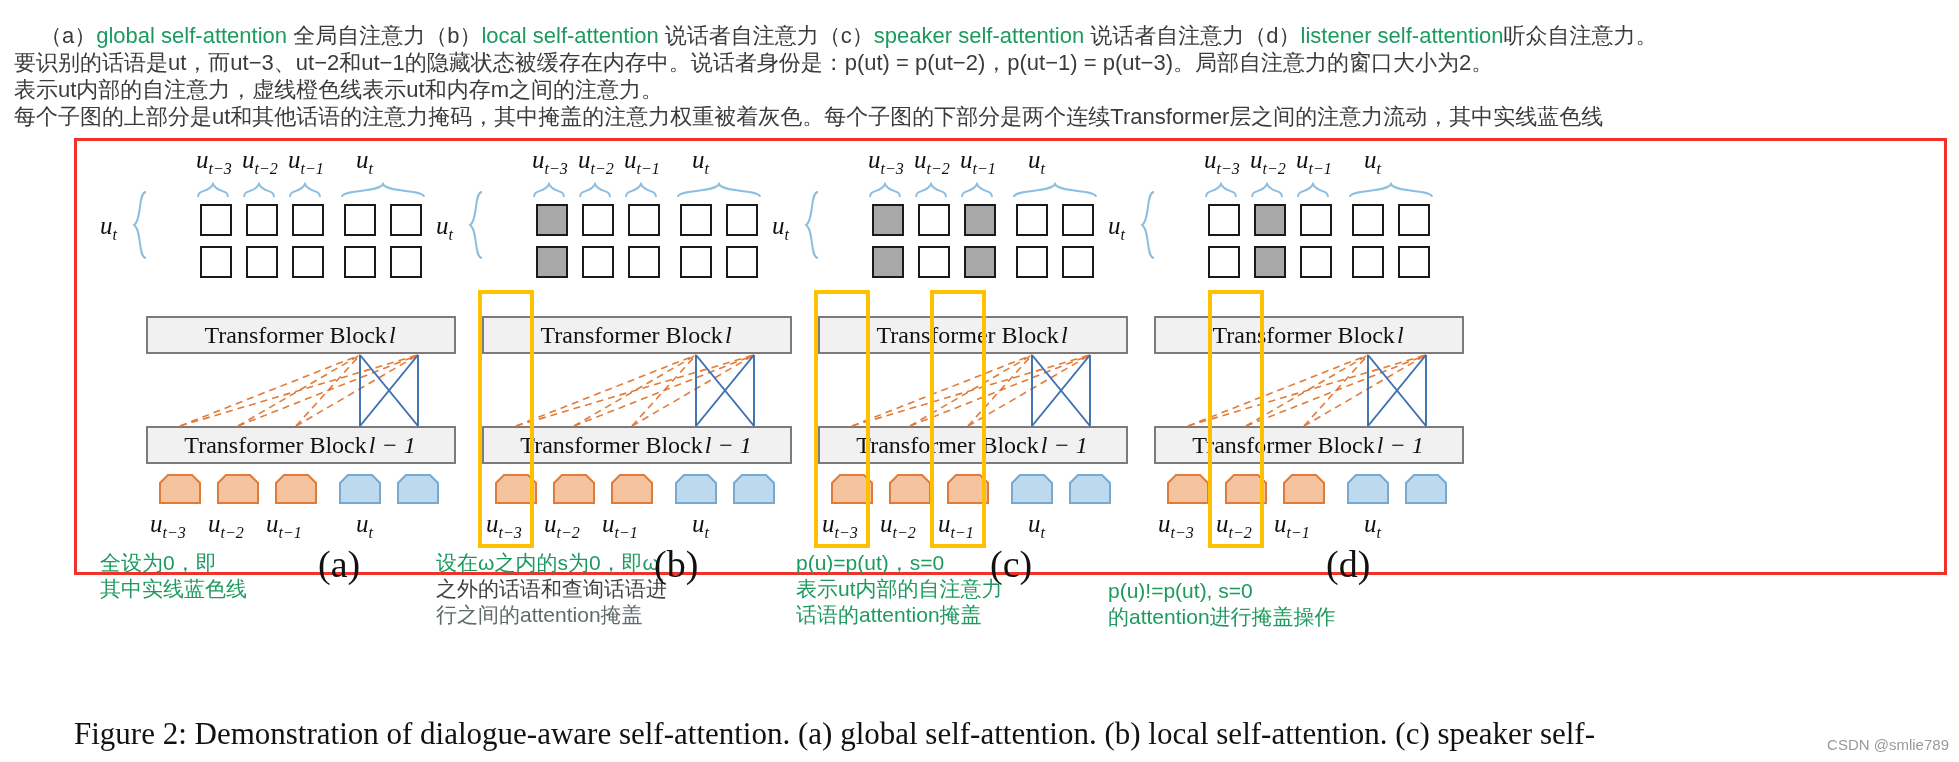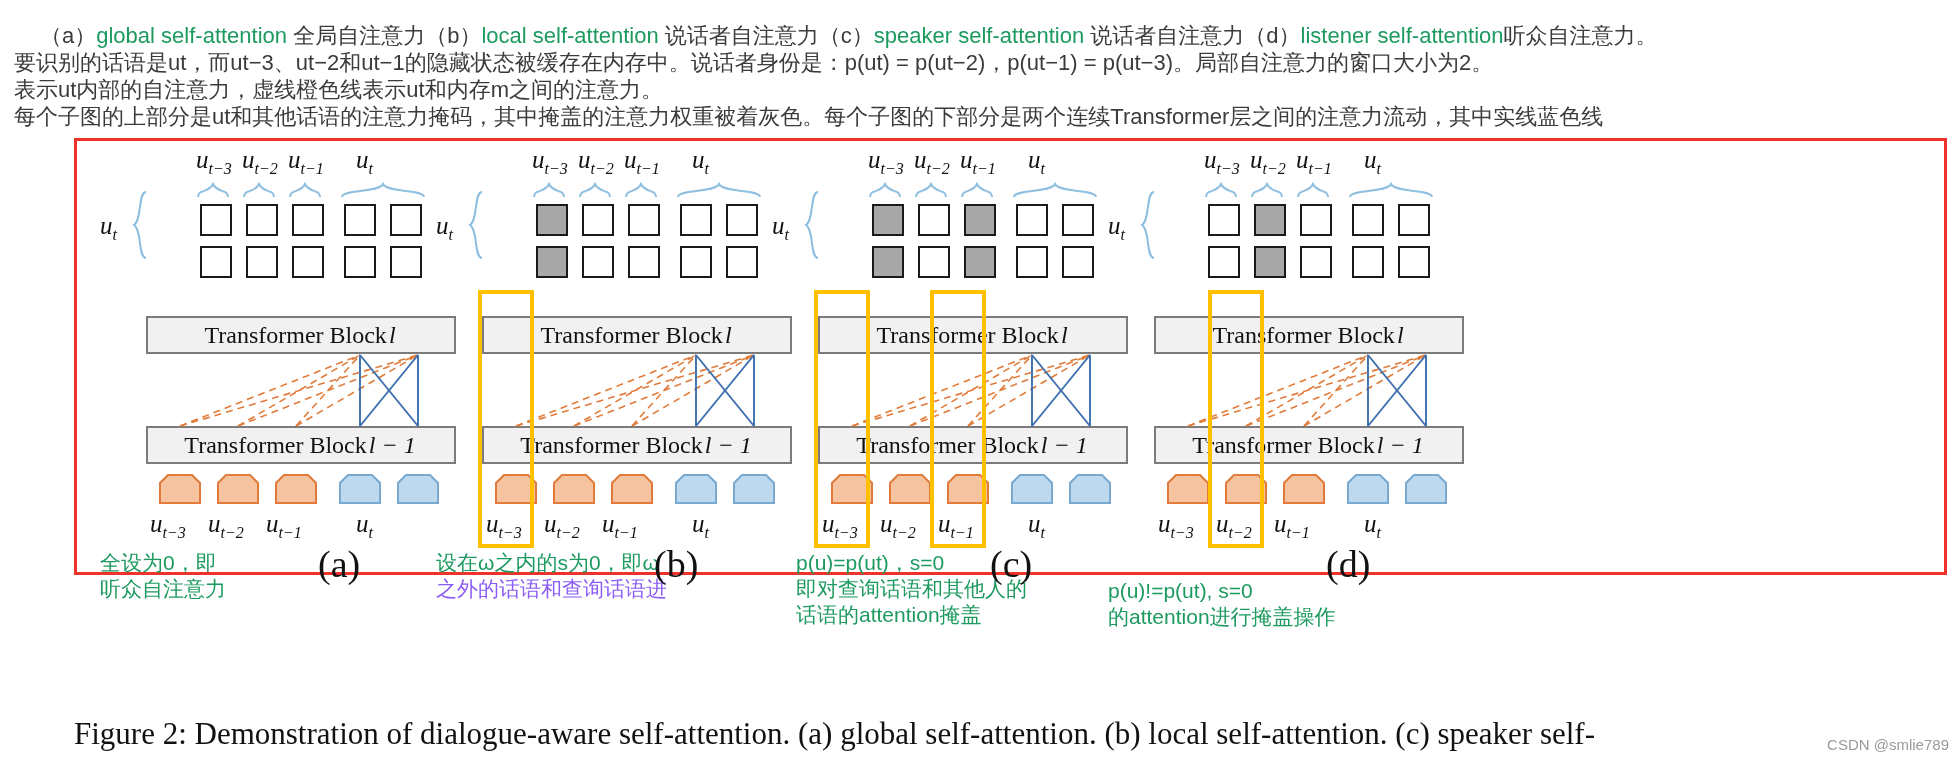--- a/index.html
+++ b/index.html
@@ -145,21 +145,21 @@
       <svg width="44" height="30" viewBox="0 0 44 30">
         <path d="M2 29 L2 9 L10 1 L34 1 L42 9 L42 29 Z" fill="#bcd9ee" stroke="#7aa9cf" stroke-width="2"></path>
       </svg>
     </div>
     <div class="botlab" style="left: 62px; top: 372px;">u<sub>t−3</sub></div>
     <div class="botlab" style="left: 120px; top: 372px;">u<sub>t−2</sub></div>
     <div class="botlab" style="left: 178px; top: 372px;">u<sub>t−1</sub></div>
     <div class="botlab" style="left: 268px; top: 372px;">u<sub>t</sub></div>
     <div class="note" style="left: 12px; top: 412px;">
       <div>全设为0，即</div>
-      <div>听众自注意力</div>
+      <div>其中实线蓝色线</div>
     </div>
     <div class="sublabel" style="left: 230px; top: 404px;">(a)</div>
   </div>
 <div class="panel" id="panel-b">
     <div class="ut-left">u<sub>t</sub></div>
     <svg class="lbrace" viewBox="0 0 16 70">
       <path d="M14 2 C6 2 10 30 2 35 C10 40 6 68 14 68" fill="none" stroke="#8fbfe0" stroke-width="2"></path>
     </svg>
     <div class="colhead" style="left: 108px; top: 8px;">u<sub>t−3</sub></div>
     <svg class="brace-top" width="34" height="16" viewBox="0 0 34 16" style="left: 108px; top: 44px;">
@@ -226,21 +226,22 @@
         <path d="M2 29 L2 9 L10 1 L34 1 L42 9 L42 29 Z" fill="#bcd9ee" stroke="#7aa9cf" stroke-width="2"></path>
       </svg>
     </div>
     <div class="botlab" style="left: 62px; top: 372px;">u<sub>t−3</sub></div>
     <div class="botlab" style="left: 120px; top: 372px;">u<sub>t−2</sub></div>
     <div class="botlab" style="left: 178px; top: 372px;">u<sub>t−1</sub></div>
     <div class="botlab" style="left: 268px; top: 372px;">u<sub>t</sub></div>
     <div class="ybox" style="left: 54px; top: 152px; width: 56px; height: 258px; border-color: rgb(255, 192, 0);"></div>
     <div class="note" style="left: 12px; top: 412px;">
       <div>设在ω之内的s为0，即ω</div>
-      <div style="color: #8b5cf6;">之外的话语和查询话语进</div>
+      <div style="color: #404040;">之外的话语和查询话语进</div>
+      <div style="color: rgb(95, 107, 107);">行之间的attention掩盖</div>
     </div>
     <div class="sublabel" style="left: 230px; top: 404px;">(b)</div>
   </div>
 <div class="panel" id="panel-c">
     <div class="ut-left">u<sub>t</sub></div>
     <svg class="lbrace" viewBox="0 0 16 70">
       <path d="M14 2 C6 2 10 30 2 35 C10 40 6 68 14 68" fill="none" stroke="#8fbfe0" stroke-width="2"></path>
     </svg>
     <div class="colhead" style="left: 108px; top: 8px;">u<sub>t−3</sub></div>
     <svg class="brace-top" width="34" height="16" viewBox="0 0 34 16" style="left: 108px; top: 44px;">
@@ -308,21 +309,21 @@
       </svg>
     </div>
     <div class="botlab" style="left: 62px; top: 372px;">u<sub>t−3</sub></div>
     <div class="botlab" style="left: 120px; top: 372px;">u<sub>t−2</sub></div>
     <div class="botlab" style="left: 178px; top: 372px;">u<sub>t−1</sub></div>
     <div class="botlab" style="left: 268px; top: 372px;">u<sub>t</sub></div>
     <div class="ybox" style="left: 54px; top: 152px; width: 56px; height: 258px; border-color: rgb(255, 192, 0);"></div>
     <div class="ybox" style="left: 170px; top: 152px; width: 56px; height: 258px; border-color: rgb(255, 192, 0);"></div>
     <div class="note" style="left: 12px; top: 412px; margin-left: 24px;">
       <div>p(u)=p(ut)，s=0</div>
-      <div>即对查询话语和其他人的</div>
+      <div>表示ut内部的自注意力</div>
       <div>话语的attention掩盖</div>
     </div>
     <div class="sublabel" style="left: 230px; top: 404px;">(c)</div>
   </div>
 <div class="panel" id="panel-d">
     <div class="ut-left">u<sub>t</sub></div>
     <svg class="lbrace" viewBox="0 0 16 70">
       <path d="M14 2 C6 2 10 30 2 35 C10 40 6 68 14 68" fill="none" stroke="#8fbfe0" stroke-width="2"></path>
     </svg>
     <div class="colhead" style="left: 108px; top: 8px;">u<sub>t−3</sub></div>

